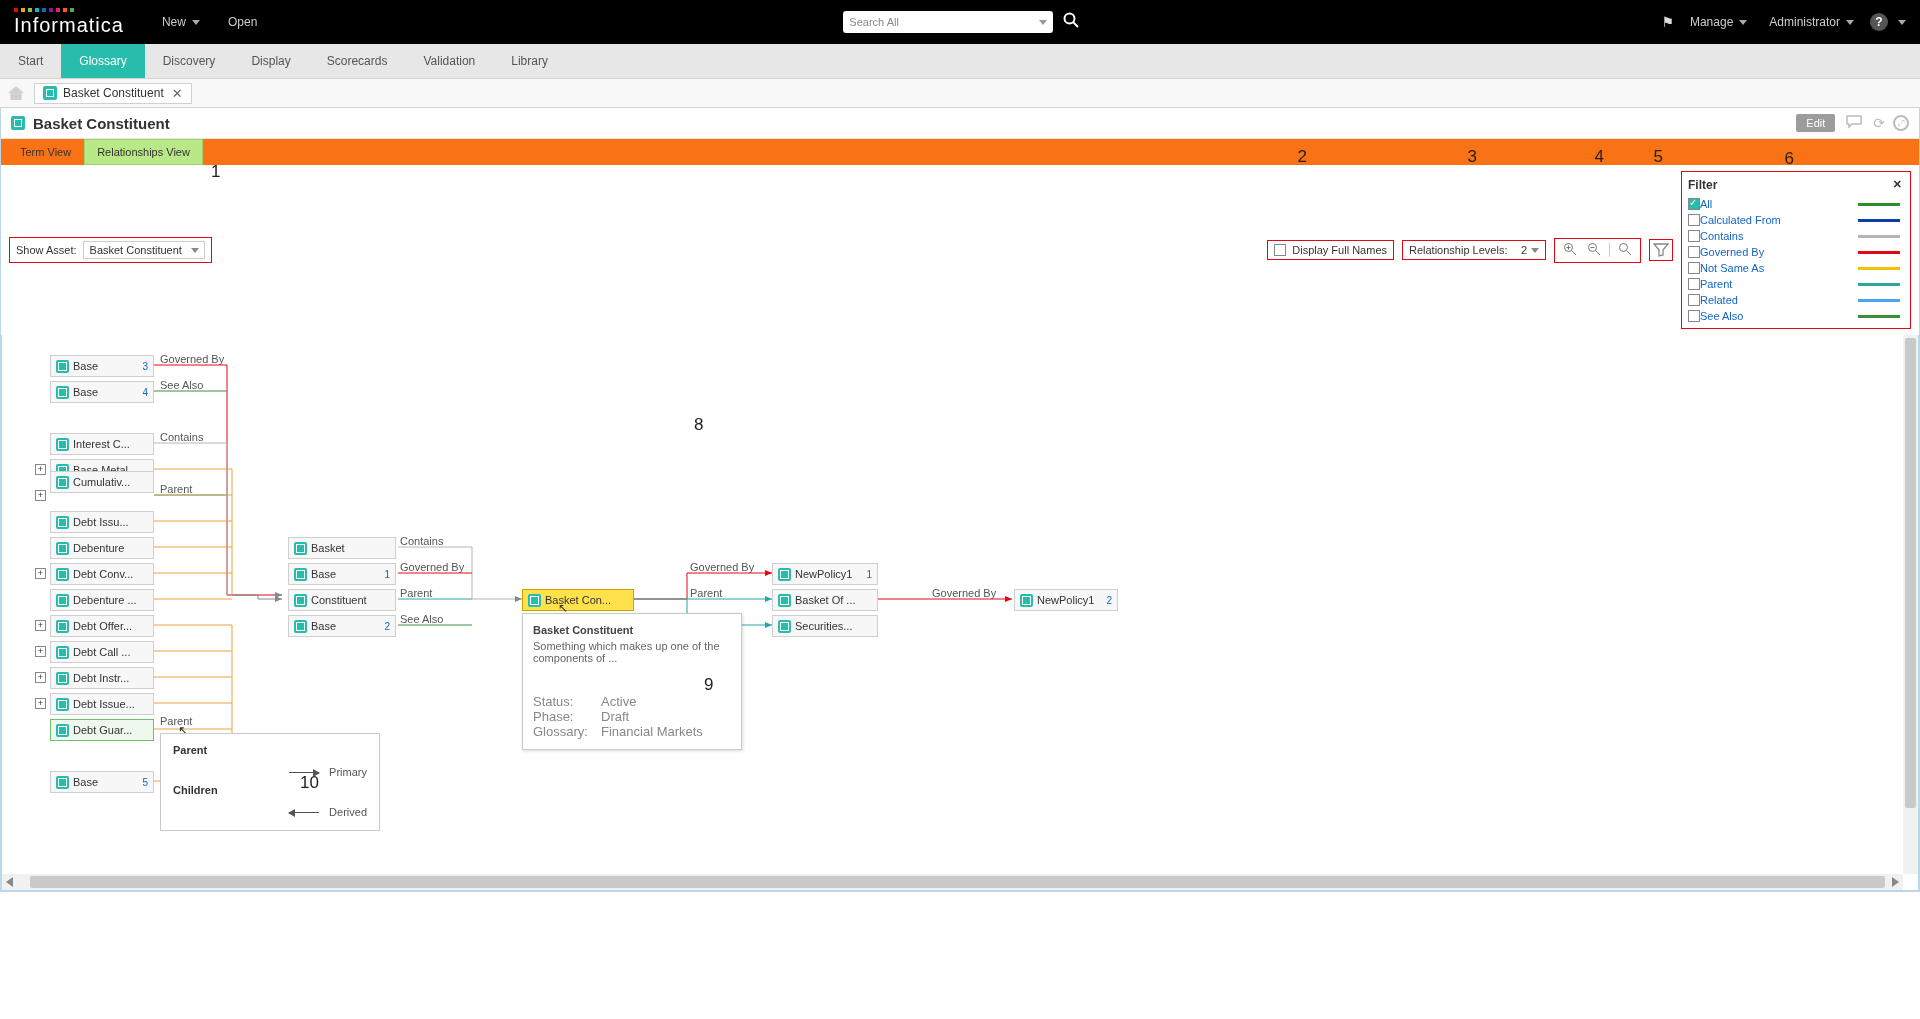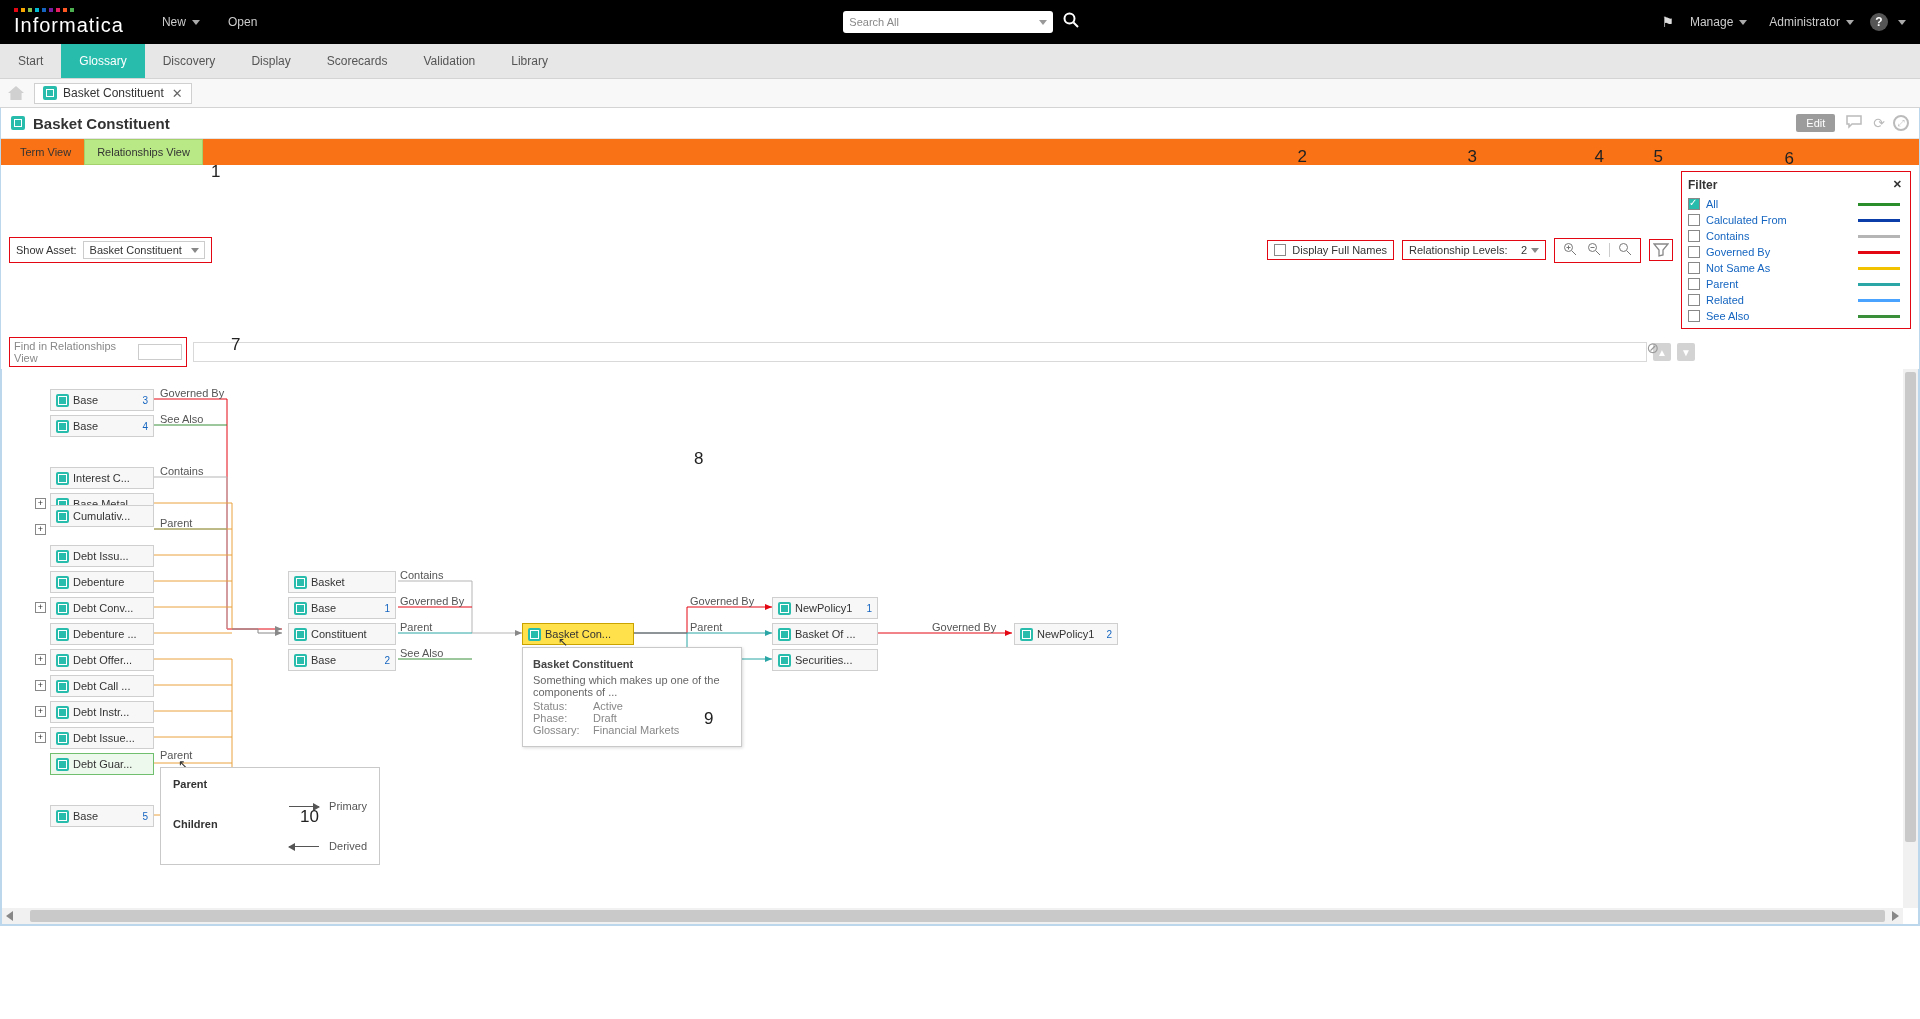--- a/index.html
+++ b/index.html
@@ -52,21 +52,21 @@
   .chk.checked::after{content:"✓"; color:#fff; font-size:10px; position:absolute; top:-2px; left:0;}
   .rel-levels{ display:flex; align-items:center; gap:8px; justify-content:space-between; width:130px;}
   .rel-levels .val{ display:flex; align-items:center; gap:4px;}
   .rel-levels .val::after{content:""; width:0;height:0;border-left:4px solid transparent;border-right:4px solid transparent;border-top:5px solid #888;}
   .zoom-btn{ font-size:13px; color:#777; cursor:pointer; padding:0 2px;}
   .zoom-sep{ width:1px;height:14px;background:#ccc;}
   .filter-panel{ width:230px; border:1.5px solid #e30613; background:#fff; padding:6px; position:relative;}
   .filter-title{ font-weight:bold; font-size:12px;}
   .filter-close{ position:absolute; right:8px; top:6px; cursor:pointer; font-weight:bold;}
   .filter-list{ margin-top:6px; display:flex; flex-direction:column; gap:4px; max-height:160px; overflow-y:auto; padding-right:4px;}
-  .filter-row{ display:flex; align-items:center; gap:6px;}
+  .filter-row{ display:flex; align-items:center; }
   .filter-link{ color:#1565c0; font-size:11px; cursor:pointer; flex:1;}
   .swatch{ width:42px; height:3px; }
   
   .find-row{ display:flex; align-items:center; padding:2px 8px; gap:6px;}
   .find-box{ border:1.5px solid #e30613; padding:2px 4px; display:flex; align-items:center; gap:4px;}
   .find-text{ color:#888; width:120px;}
   .find-rest{ flex:1; border:1px solid #d9d9d9; height:20px;}
   .sq-btn{ width:18px;height:18px;background:#d3d3d3;color:#fff;display:flex;align-items:center;justify-content:center;font-size:10px;cursor:pointer;border-radius:2px;}
   .clear-btn{ color:#999;font-size:15px;cursor:pointer;}
   
@@ -75,22 +75,22 @@
   .node{ position:absolute; display:flex; align-items:center; background:#f7f7f7; border:1px solid #cfcfcf; height:22px; padding:0 5px; gap:4px; font-size:11px; min-width:104px;}
   .node .ni{ width:13px;height:13px;background:#27bcac;border-radius:2px;position:relative;flex-shrink:0;}
   .node .ni::after{content:"";position:absolute;inset:2px;border:1px solid #fff;}
   .node .cnt{ margin-left:auto; color:#1565c0; font-size:10px;}
   .node.sel{ background:#ffe14b; border-color:#caa300;}
   .expander{ position:absolute; width:11px;height:11px;border:1px solid #888;background:#fff;display:flex;align-items:center;justify-content:center;font-size:9px;line-height:1;cursor:pointer;}
   .lbl{ position:absolute; font-size:11px; color:#555;}
   
   .tooltip{ position:absolute; background:#fff; border:1px solid #c9c9c9; box-shadow:1px 1px 3px rgba(0,0,0,.15); padding:10px; width:220px;}
   .tooltip h4{font-size:11px;font-weight:bold;color:#444;margin-bottom:4px;}
-  .tooltip .desc{font-size:11px;color:#666;margin-bottom:2px;}
-  .tooltip .kv{display:flex;font-size:11px;color:#888;}
+  .tooltip .desc{font-size:11px;color:#666;margin-bottom:30px;}
+  .tooltip .kv{display:flex;font-size:13px;color:#888;gap:8px;}
   .tooltip .kv span:first-child{width:60px;}
   
   .legend{ position:absolute; background:#fff; border:1px solid #c9c9c9; padding:8px 12px; width:220px;}
   .legend-h{ font-weight:bold; font-size:11px; margin:2px 0 6px;}
   .legend-row{ display:flex; align-items:center; gap:10px; font-size:11px; color:#555; padding:4px 0;justify-content:flex-end;}
   .arrowR{ width:30px;height:1px;background:#555;position:relative;}
   .arrowR::after{content:"";position:absolute;right:-1px;top:-3px;width:0;height:0;border-top:4px solid transparent;border-bottom:4px solid transparent;border-left:7px solid #555;}
   .arrowL{ width:30px;height:1px;background:#555;position:relative;}
   .arrowL::after{content:"";position:absolute;left:-1px;top:-3px;width:0;height:0;border-top:4px solid transparent;border-bottom:4px solid transparent;border-right:7px solid #555;}
   
@@ -286,32 +286,20 @@
           </div>
           <div class="filter-row">
             <span class="chk "></span>
             <span class="filter-link">See Also</span>
             <span class="swatch" style="background:#3a8f3a"></span>
           </div>
         </div>
     </div>
   </div>
 
-  <div class="find-row" style="position:relative;">
-    <div class="find-box">
-      <span class="find-text">Find in Relationships View</span>
-      <span style="border:1px solid #ccc;width:44px;height:16px;display:inline-block;"></span>
-    </div>
-    <span class="num-label" style="left:230px;top:0;">7</span>
-    <div class="find-rest"></div>
-    <div class="sq-btn">▲</div>
-    <div class="sq-btn">▼</div>
-    <div style="width:210px"></div>
-    <div class="clear-btn" style="position:absolute; right:260px; top:4px;">⊘</div>
-  </div>
 
   <div class="canvas-wrap">
     <div class="canvas">
 
       <svg class="links" width="1250" height="560">
         <defs>
           <marker id="ar" markerWidth="8" markerHeight="8" refX="7" refY="3" orient="auto">
               <path d="M0 0 L7 3 L0 6 z" fill="#888"></path>
             </marker>
           <marker id="ar-red" markerWidth="8" markerHeight="8" refX="7" refY="3" orient="auto">

